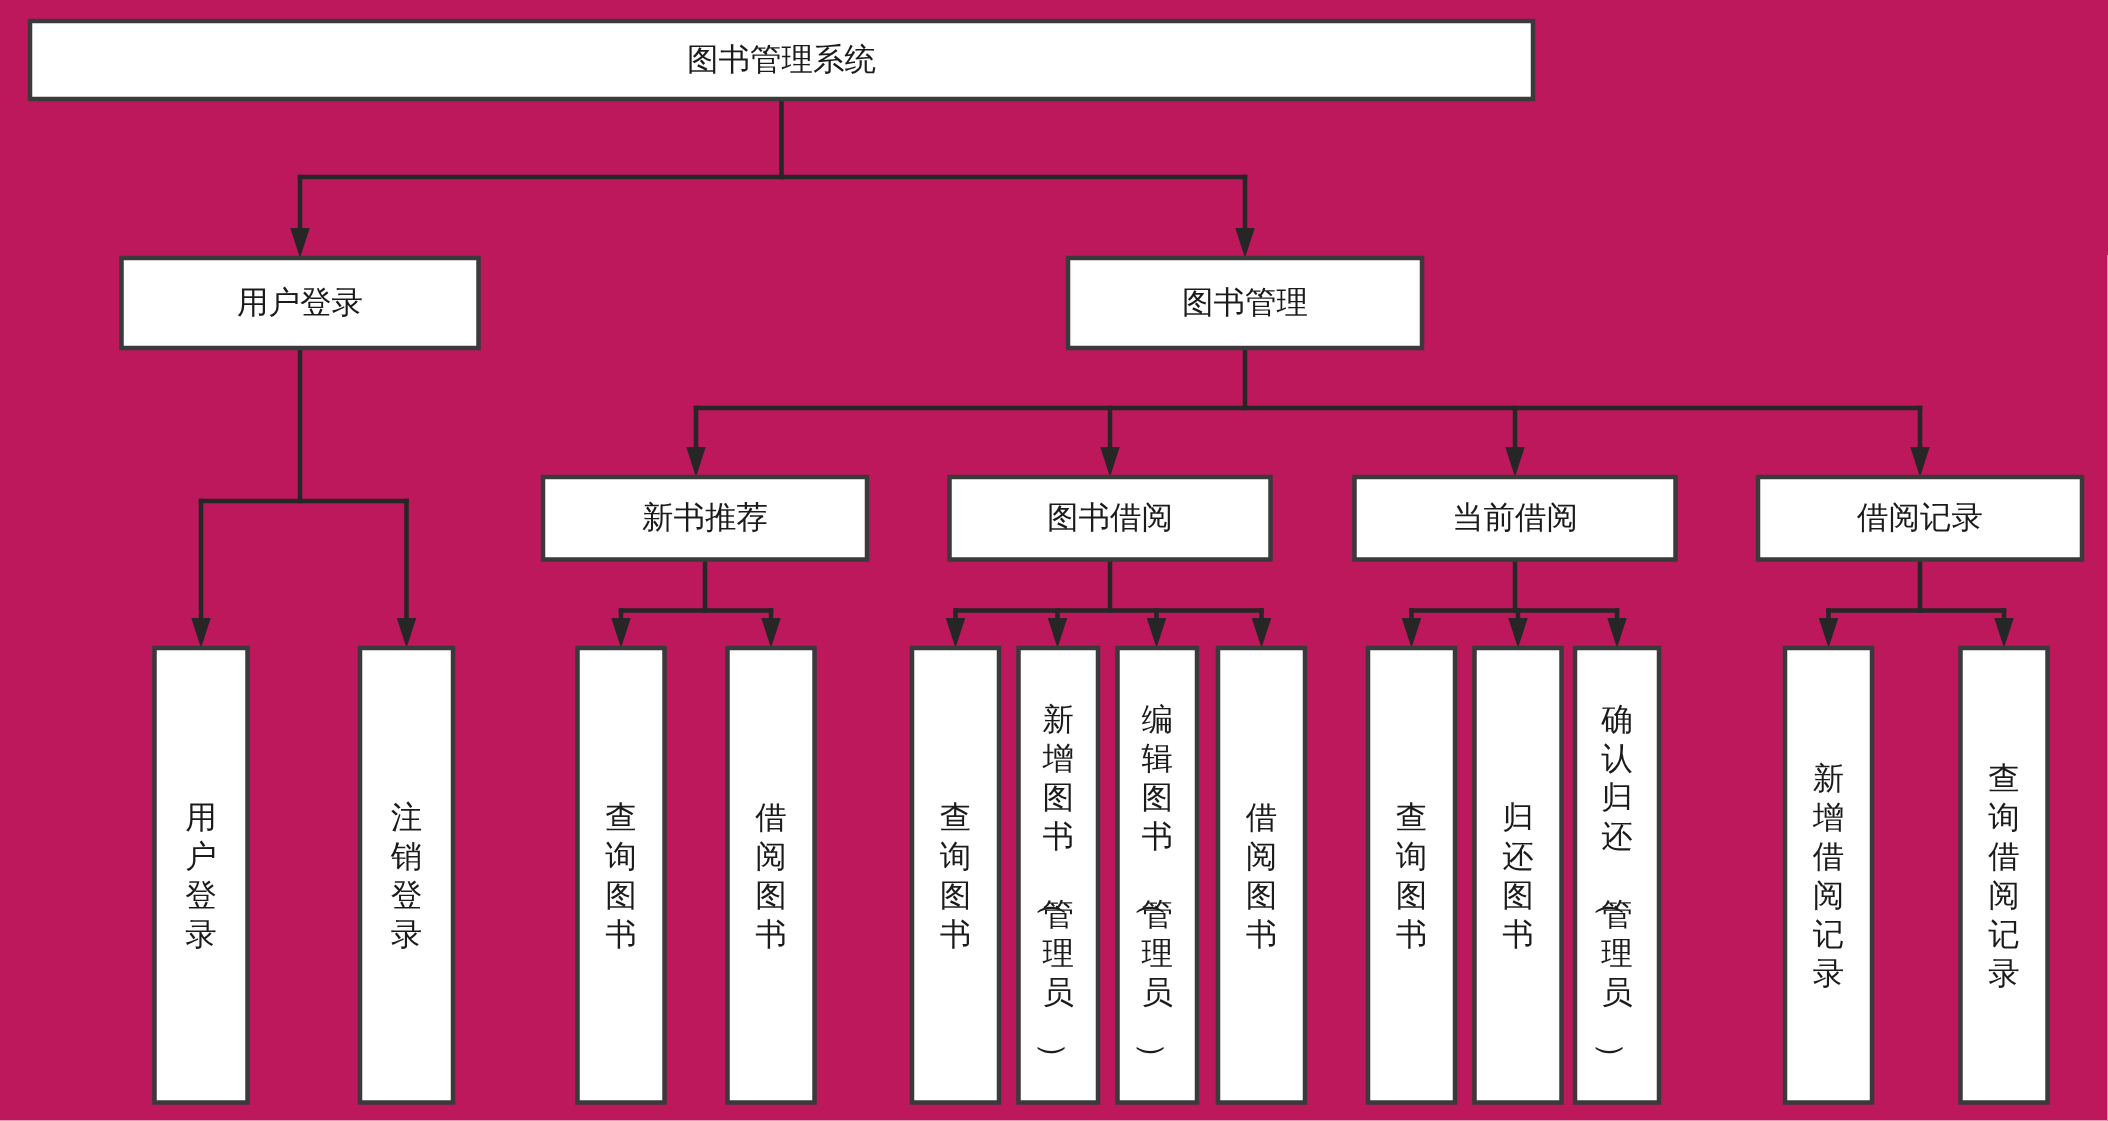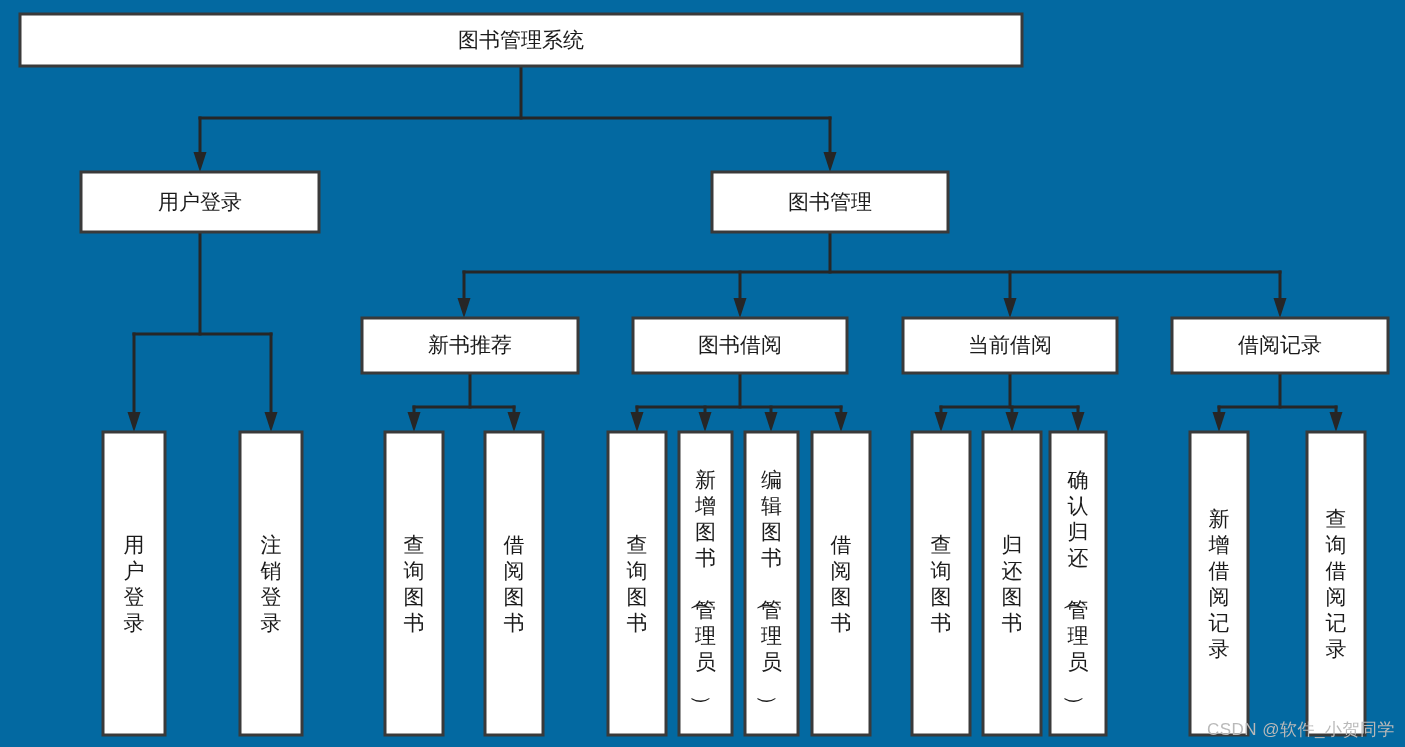--- a/index.html
+++ b/index.html
@@ -8,21 +8,21 @@
     padding: 0;
     background: #ffffff;
   }
   body {
     font-family: "Liberation Sans", "DejaVu Sans", sans-serif;
   }
   #diagram-root {
     position: relative;
     width: 1405px;
     height: 747px;
-    background: #0369a1;
+    background: #be185d;
     overflow: hidden;
     text-align: right;
   }
   svg.flow-canvas {
     position: absolute;
     left: 0;
     top: 0;
     width: 1405px;
     height: 747px;
     display: block;
@@ -218,14 +218,13 @@
         <g>
           <rect class="node-box" x="1190" y="432" width="58" height="303"></rect>
           <text class="node-label-v" x="1219" y="525.78"><tspan x="1219" dy="0">新</tspan><tspan x="1219" dy="26">增</tspan><tspan x="1219" dy="26">借</tspan><tspan x="1219" dy="26">阅</tspan><tspan x="1219" dy="26">记</tspan><tspan x="1219" dy="26">录</tspan></text>
         </g>
         <g>
           <rect class="node-box" x="1307" y="432" width="58" height="303"></rect>
           <text class="node-label-v" x="1336" y="525.78"><tspan x="1336" dy="0">查</tspan><tspan x="1336" dy="26">询</tspan><tspan x="1336" dy="26">借</tspan><tspan x="1336" dy="26">阅</tspan><tspan x="1336" dy="26">记</tspan><tspan x="1336" dy="26">录</tspan></text>
         </g>
       </g>
   </svg>
-  <div class="watermark">CSDN @软件_小贺同学</div>
 </div>
 
 </body></html>

